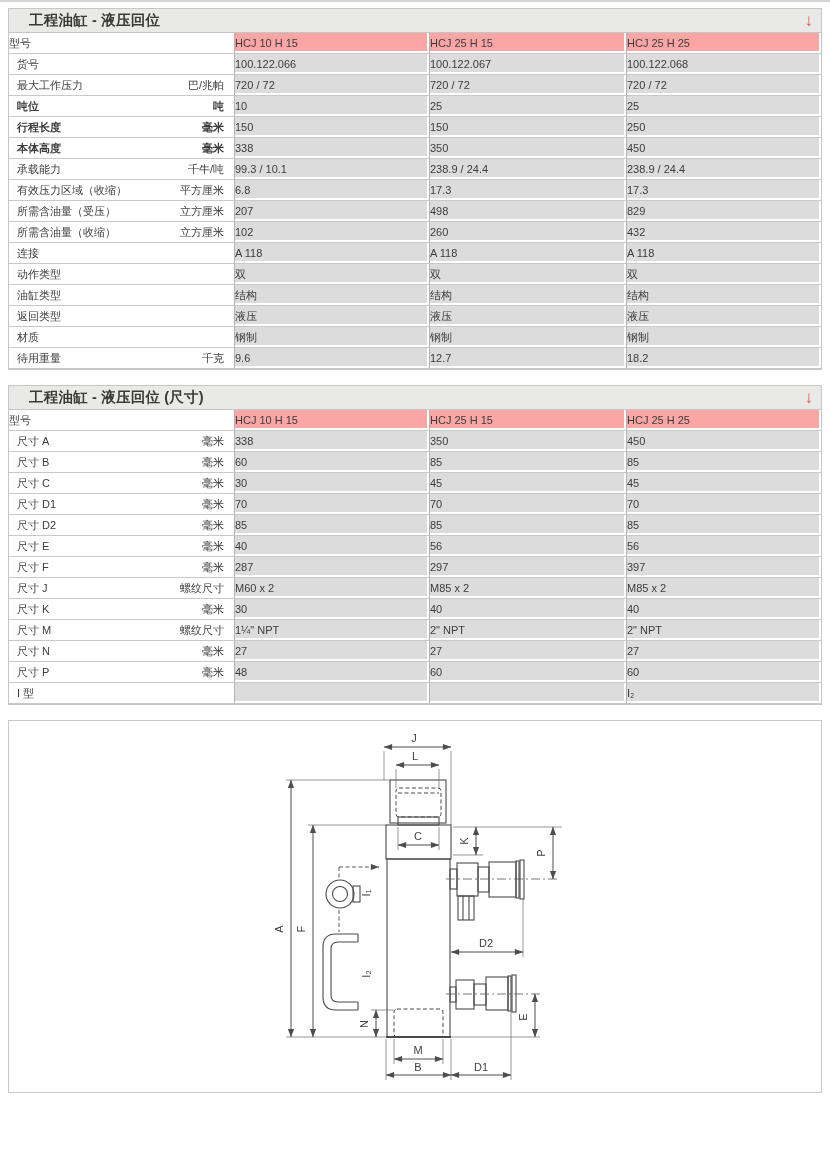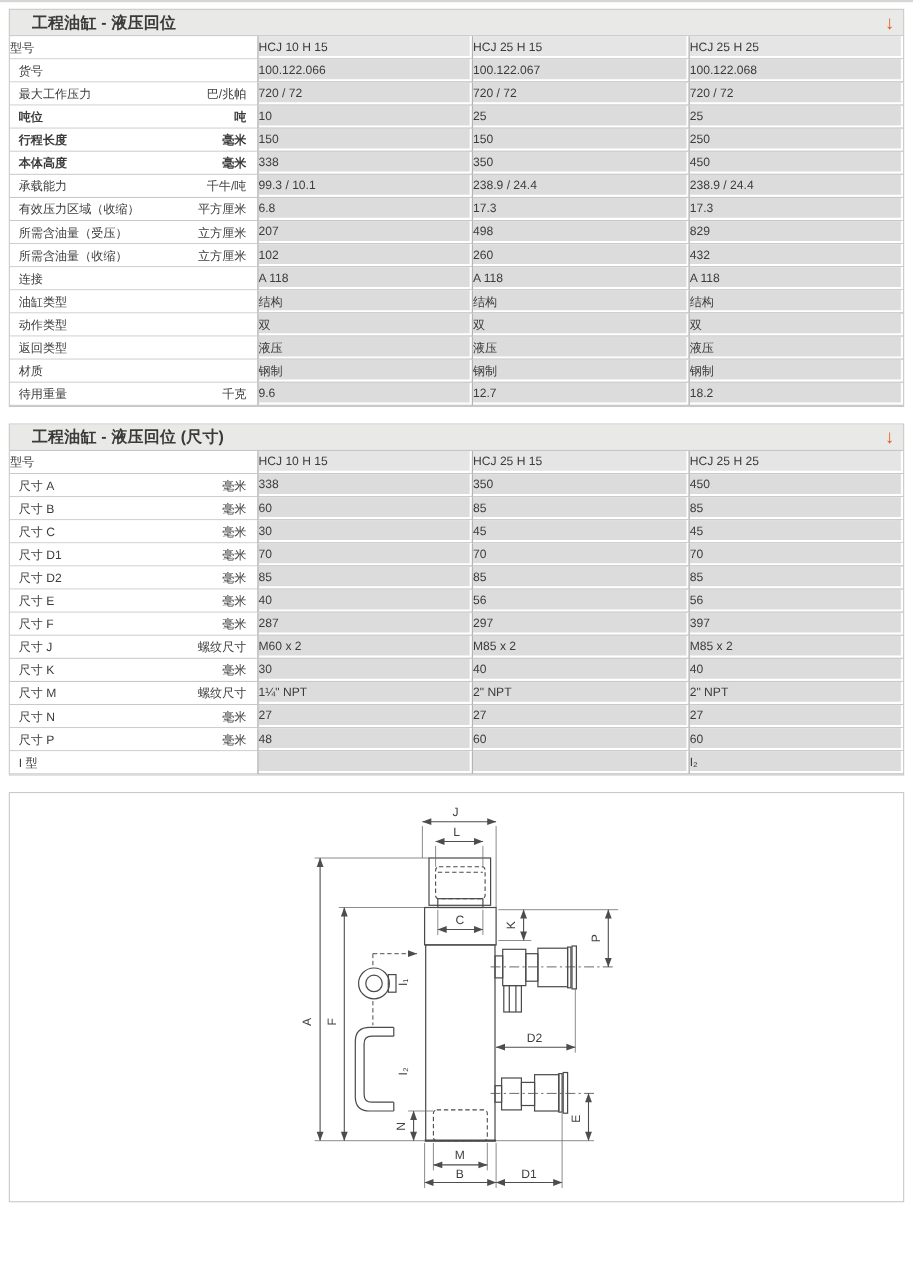--- a/index.html
+++ b/index.html
@@ -23,21 +23,21 @@
     height:21px;padding:0;box-sizing:border-box;overflow:hidden;white-space:nowrap;
   }
   th.lab,td.lab{background:#ffffff;border-bottom:1px solid #c9c9c9;}
   .labwrap{display:flex;justify-content:space-between;align-items:center;padding:0 10px 0 8px;}
   .labwrap.b{font-weight:bold;}
   th.valh,td.val{
     border-left:1px solid #b3b3b3;border-bottom:1px solid #c9c9c9;
     padding-left:8px;background:#dcdcdc;
     box-shadow:inset -2px -2px 0 0 #ffffff;
   }
-  th.valh{background:#e5e5e5;font-weight:bold;}
+  th.valh{background:#fca5a5;font-weight:bold;}
   tr.hdr th{border-bottom:1px solid #c9c9c9;}
   th.lab{padding-left:8px;}
   .diagram-box{border:1px solid #c9c9c9;background:#fff;height:371px;margin-bottom:0;}
   svg text{font-family:"Liberation Sans","DejaVu Sans",sans-serif;font-size:11px;fill:#3f3f3f;}
   svg .body{stroke:#4a4a4a;fill:none;stroke-width:1.1;}
   svg .thick{stroke:#4a4a4a;fill:none;stroke-width:2;}
   svg .dash{stroke:#4a4a4a;fill:none;stroke-width:1;stroke-dasharray:4 2.5;}
   svg .cl{stroke:#555;fill:none;stroke-width:0.8;stroke-dasharray:9 3 2 3;}
   svg .ext{stroke:#6a6a6a;stroke-width:0.7;fill:none;}
   svg .dim{stroke:#4d4d4d;stroke-width:1;fill:none;marker-start:url(#arr);marker-end:url(#arr);}
@@ -175,38 +175,38 @@
                 <span></span>
               </div>
             </td>
             <td class="val">A 118</td>
             <td class="val">A 118</td>
             <td class="val">A 118</td>
           </tr>
           <tr>
             <td class="lab">
               <div class="labwrap">
+                <span>动作类型</span>
+                <span></span>
+              </div>
+            </td>
+            <td class="val">双</td>
+            <td class="val">双</td>
+            <td class="val">双</td>
+          </tr>
+          <tr>
+            <td class="lab">
+              <div class="labwrap">
                 <span>油缸类型</span>
                 <span></span>
               </div>
             </td>
             <td class="val">结构</td>
             <td class="val">结构</td>
             <td class="val">结构</td>
-          </tr>
-          <tr>
-            <td class="lab">
-              <div class="labwrap">
-                <span>动作类型</span>
-                <span></span>
-              </div>
-            </td>
-            <td class="val">双</td>
-            <td class="val">双</td>
-            <td class="val">双</td>
           </tr>
           <tr>
             <td class="lab">
               <div class="labwrap">
                 <span>返回类型</span>
                 <span></span>
               </div>
             </td>
             <td class="val">液压</td>
             <td class="val">液压</td>

